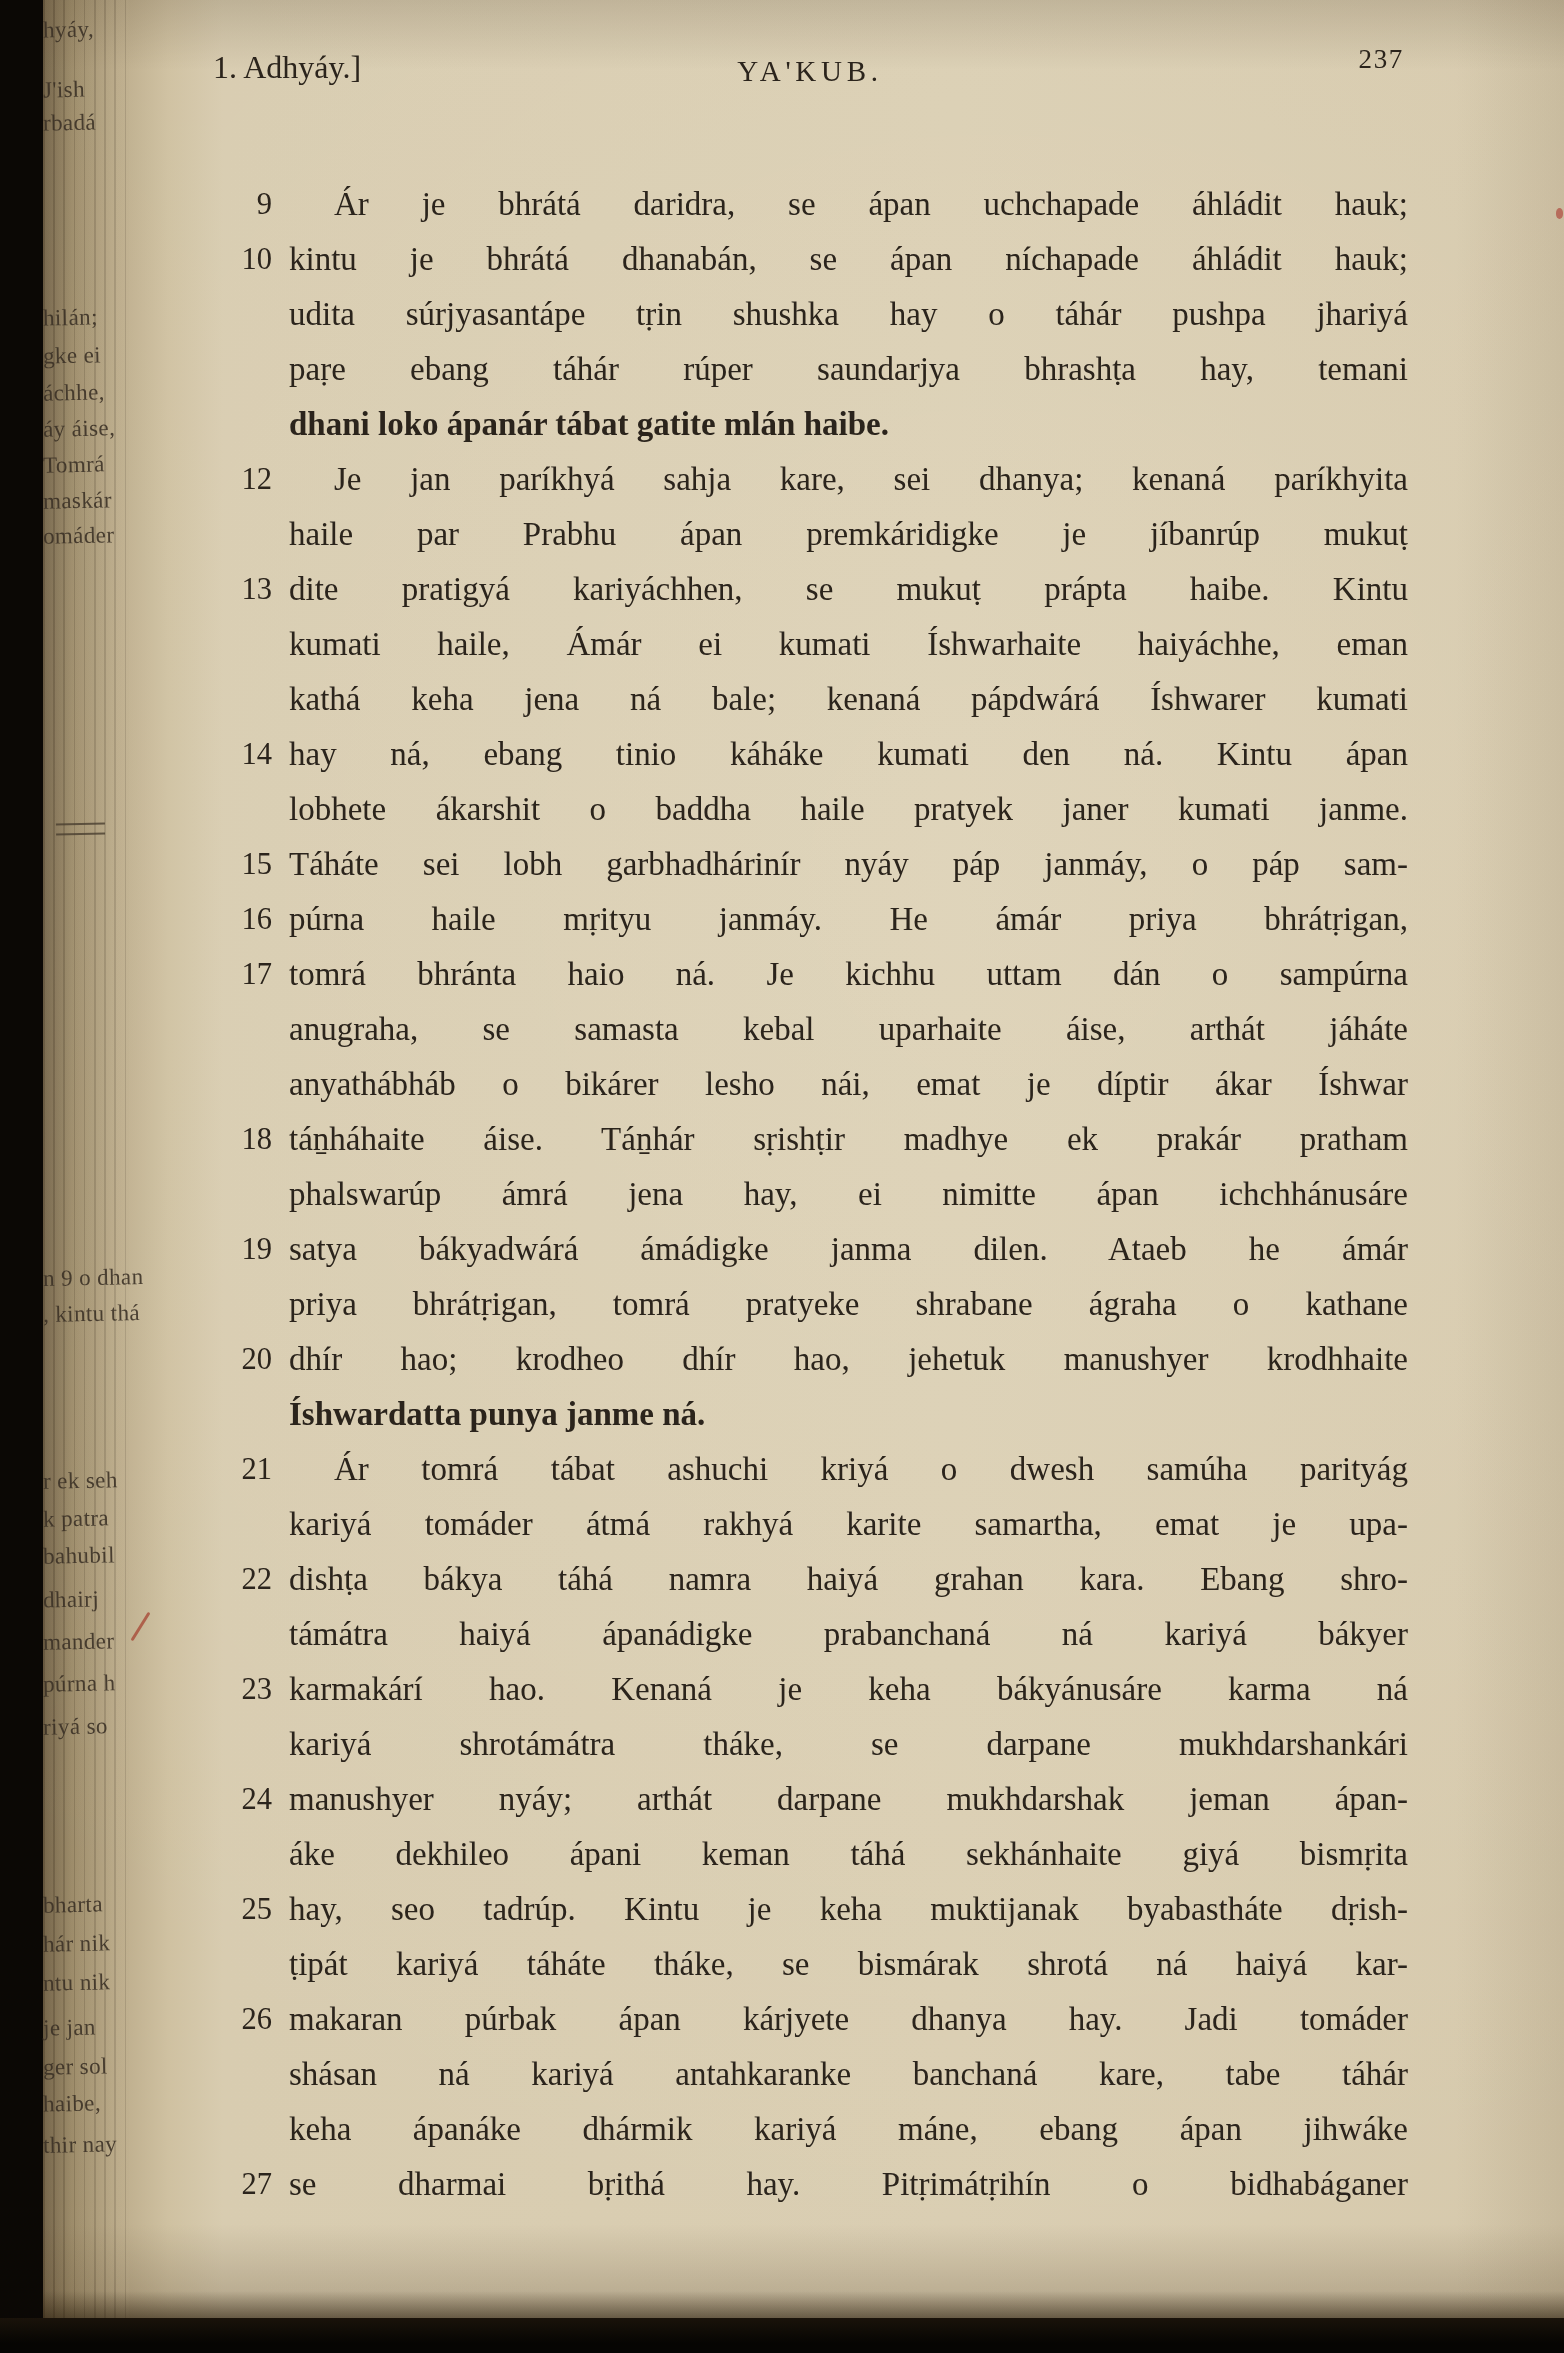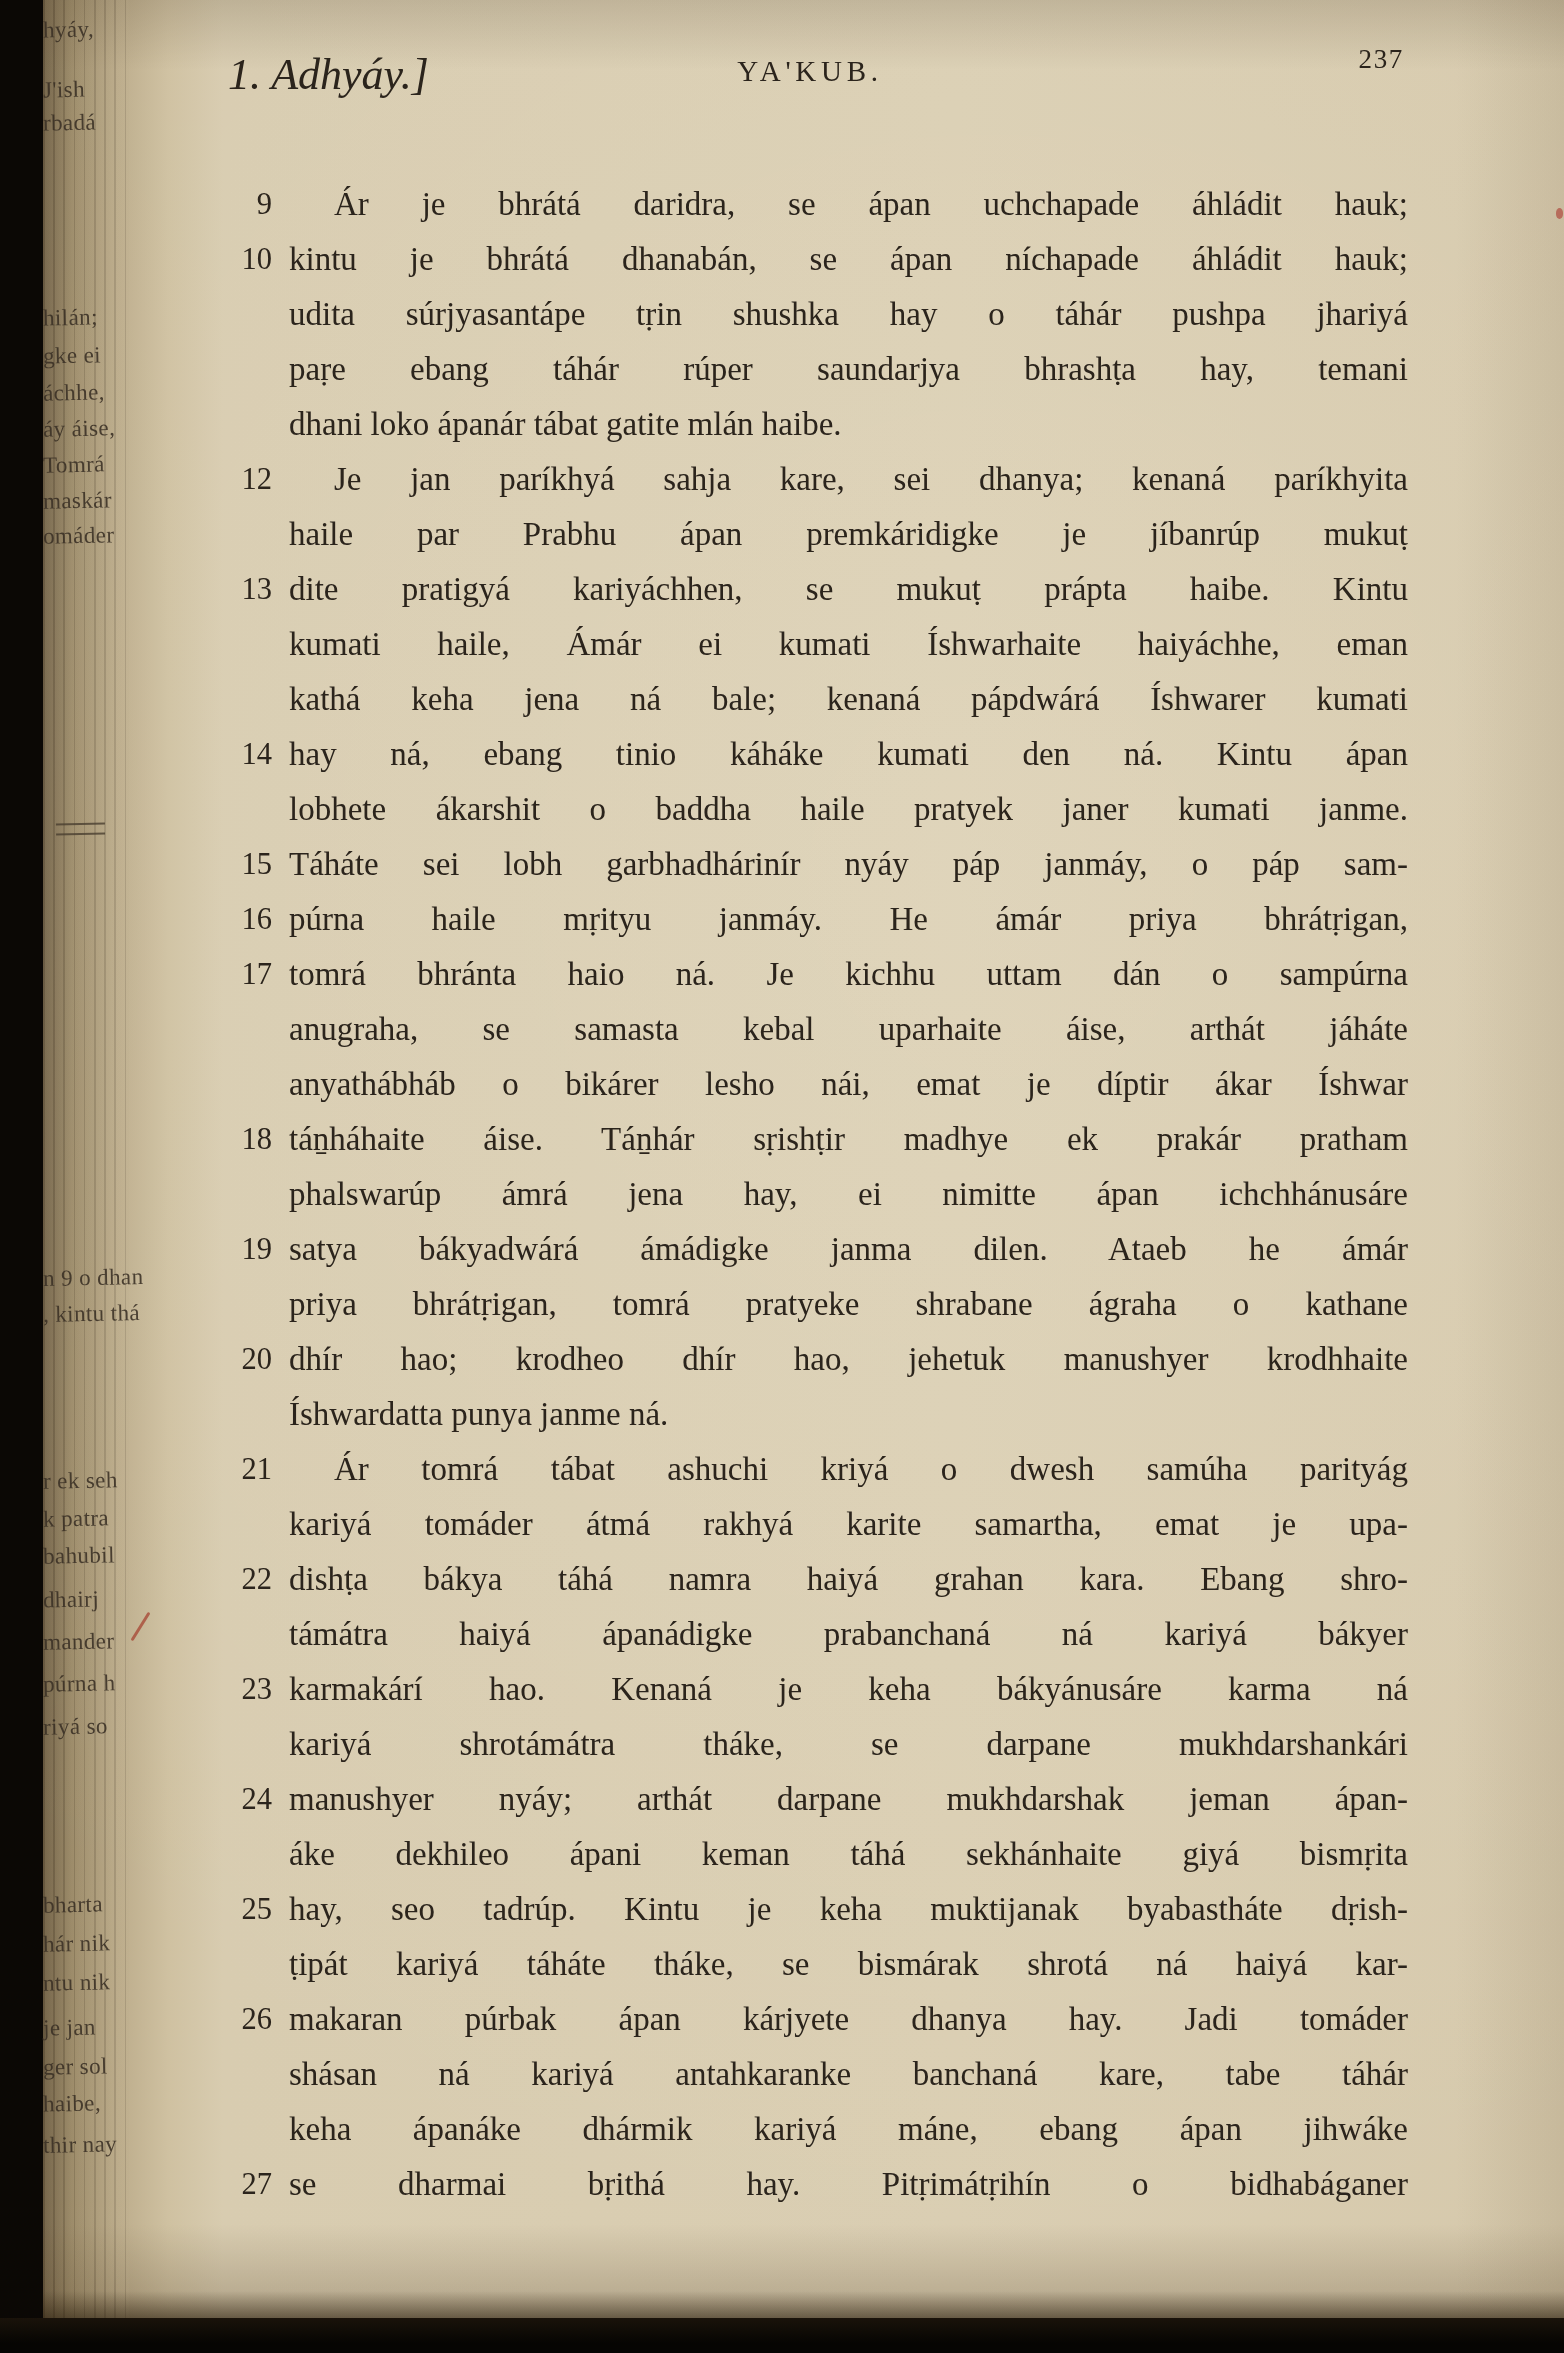--- a/index.html
+++ b/index.html
@@ -55,38 +55,38 @@
   }
   .pink-speck{
     position:absolute;right:1.6px;top:208px;width:7.8px;height:11px;
     background:#b2584a;border-radius:50%;opacity:.8;
   }
   
   .header{
     position:absolute;left:213px;top:44px;right:158px;height:47px;
     color:var(--ink,#2b241c);
   }
-  .h-left{position:absolute;left:15px;top:4.7px;font-style:italic;font-size:44px;}
+  .h-left{position:absolute;left:0;top:4.7px;font-size:32px;}
   .h-center{
     position:absolute;left:50%;top:11px;transform:translateX(-50%);
     font-size:29px;letter-spacing:4.7px;
   }
   .h-right{position:absolute;right:3.1px;top:0px;font-size:27px;letter-spacing:1.6px;}
   
   .text-block{
     position:absolute;left:211px;top:177px;width:1197px;
     color:var(--ink,#2b241c);
   }
   .line{display:flex;height:55px;line-height:55px;font-size:33px;}
   .num{
     flex:none;width:61px;padding-right:17px;text-align:right;
     font-size:30.5px;
   }
   .t{flex:1;text-align:justify;text-align-last:justify;overflow:hidden;}
-  .line.end .t{text-align-last:left;}
+  .line.end .t{text-align-last:left;font-weight:bold;}
   .line.indent .t{text-indent:45px;}
 </style>
 </head>
 <body>
 
 <div class="scan">
   <div class="page"></div>
   <div class="edge-lines"></div>
 
   <div class="gutter-frags">

